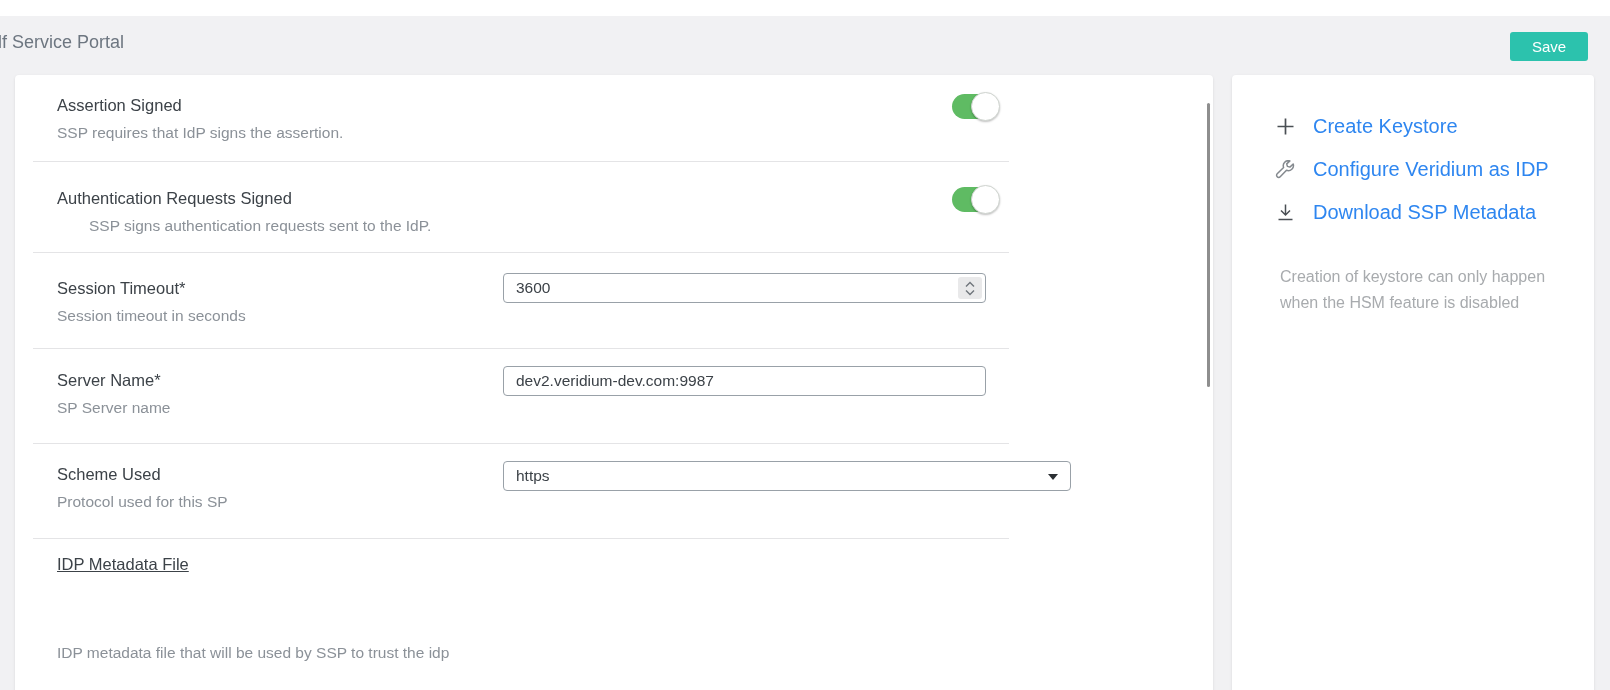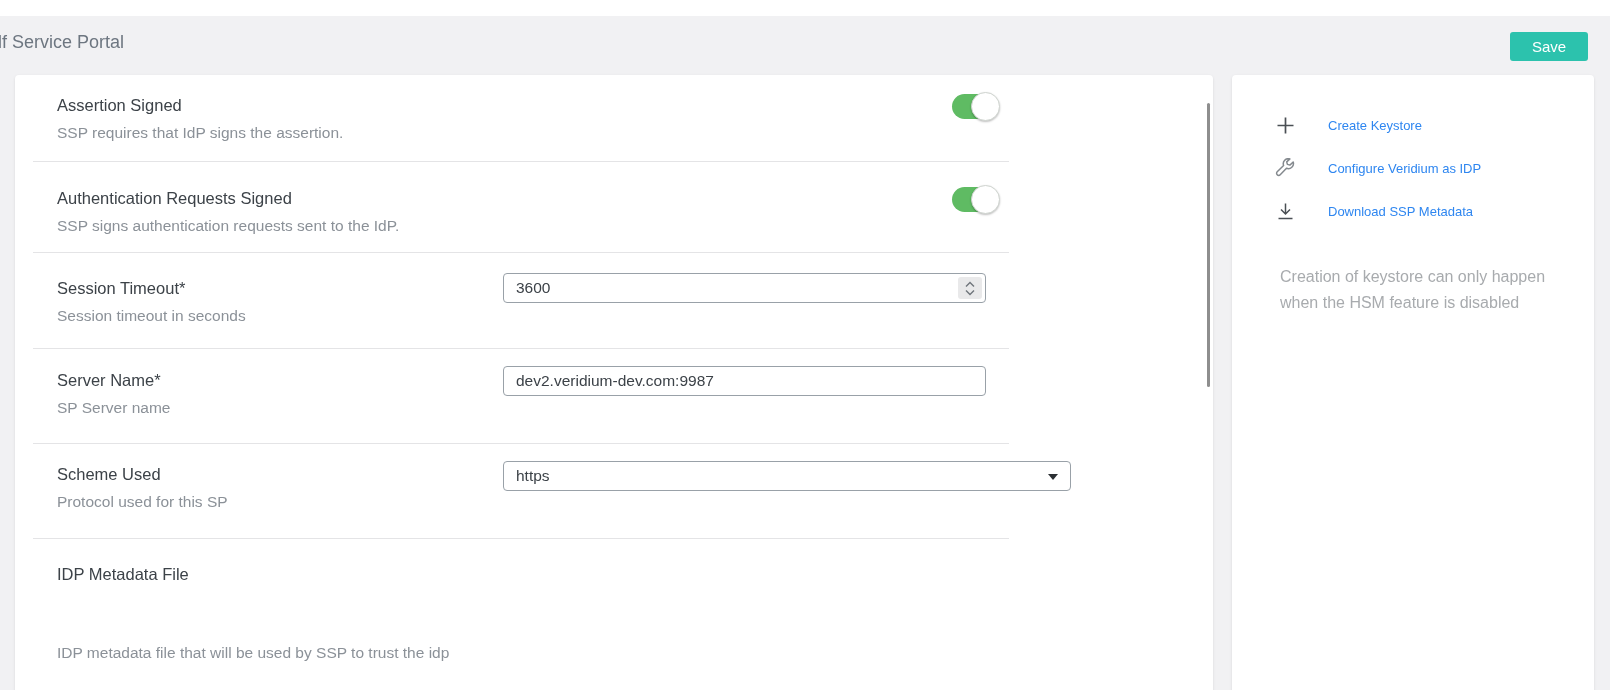--- a/index.html
+++ b/index.html
@@ -24,25 +24,25 @@
   
   .scroll-thumb { position:absolute; left:1207px; top:87px; width:3px; height:284px;
                   background:#8e8e8e; border-radius:2px; }
 
   
   .row-label { position:absolute; left:42px; font-size:16.5px; color:#3c4248; }
   .row-desc  { position:absolute; left:42px; font-size:15.5px; color:#8b9198; }
   .divider   { position:absolute; left:18px; width:976px; height:1px; background:#e4e4e6; }
 
   .t1 { top:21px; }  .d1 { top:49px; }
-  .t2 { top:114px; } .d2 { top:142px; }
+  .t2 { top:114px; } .d2 { top:142px;margin-left:32px; }
   .t3 { top:204px; } .d3 { top:232px; }
   .t4 { top:296px; } .d4 { top:324px; }
   .t5 { top:390px;text-align:right; } .d5 { top:418px; }
-  .t6 { top:490px; } .d6 { top:569px; }
+  .t6 { top:480px;text-decoration:underline; } .d6 { top:569px; }
   .div1 { top:86px; } .div2 { top:177px; } .div3 { top:273px; }
   .div4 { top:368px; } .div5 { top:463px; }
 
   
   .toggle { position:absolute; left:937px; width:46px; height:25px; border-radius:13px;
             background:#5fbb63; cursor:pointer; }
   .tg1 { top:19px; } .tg2 { top:112px; }
   .toggle .knob { position:absolute; right:-2px; top:-2px; width:29px; height:29px;
                   border-radius:50%; background:#ffffff; border:1px solid #cfd4cf;
                   box-shadow:0 1px 2px rgba(0,0,0,0.25); }
@@ -68,21 +68,21 @@
   
   .dropzone { position:absolute; left:491px; top:493px; width:496px; height:85px;
               border:2px dotted #3a96e0; display:flex; align-items:center;
               justify-content:center; font-size:15.5px; color:#3c4248; cursor:pointer; }
 
   
   .side-link { position:absolute; left:43px; display:flex; align-items:center; gap:18px;
                cursor:pointer; }
   .sl1 { top:40px; } .sl2 { top:83px; } .sl3 { top:126px; }
   .side-link .icn { width:20px; height:20px; display:flex; align-items:center; justify-content:center; }
-  .side-link .lbl { font-size:13px; color:#2e86f0;margin-left:15px; }
+  .side-link .lbl { font-size:20px; color:#2e86f0; }
   .side-note { position:absolute; left:48px; top:189px; width:268px;
                font-size:16px; line-height:26px; color:#a8abae; }
 </style>
 </head>
 <body>
 
 <div class="topstrip"></div>
 
 <div class="page">
 

